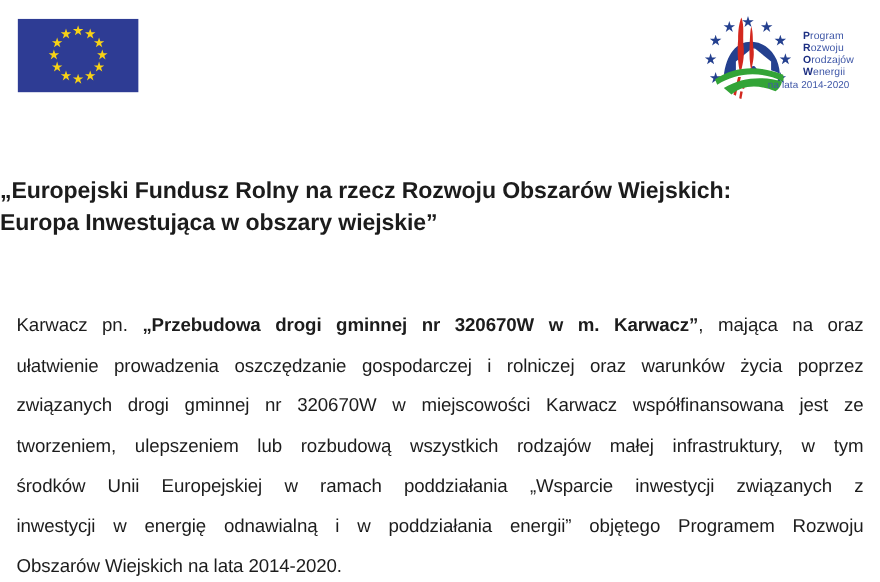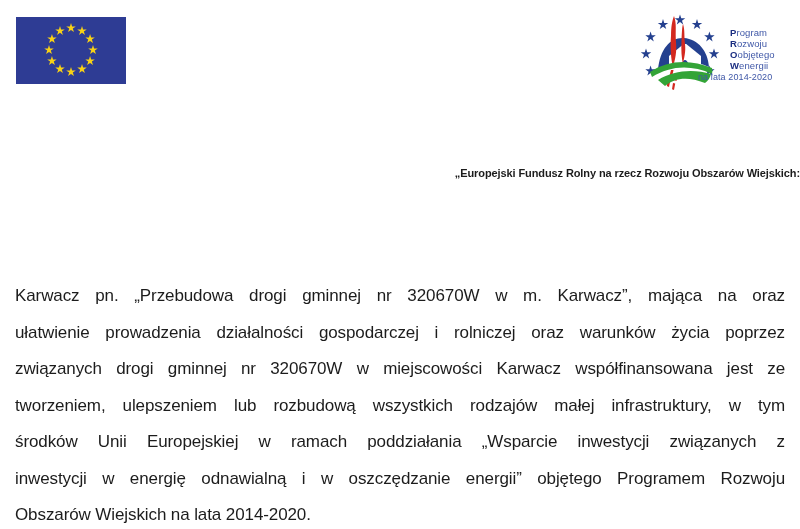--- a/index.html
+++ b/index.html
@@ -28,33 +28,33 @@
     position:absolute; left:94px; top:19px; width:66px;
     font-size:9.5px; line-height:11px; color:var(--prow_text_blue); letter-spacing:0.1px;
   }
   .prow-line .b { font-weight:700; color:var(--prow_text_dark); }
   .prow-tagline {
     position:absolute; left:62px; top:64px; width:96px; text-align:left;
     font-size:9px; color:var(--prow_text_blue); letter-spacing:0.1px; white-space:nowrap;
   }
   
   .heading {
-    position:absolute; left:0; top:159px; width:800px; text-align:right;
-    font-size:11px; font-weight:700; line-height:29px; color:var(--text_black);
+    position:absolute; left:0; top:159px; width:800px; text-align:left;
+    font-size:21px; font-weight:700; line-height:29px; color:var(--text_black);
     letter-spacing:-0.1px;
   }
   
   .para {
     position:absolute; left:15px; top:278px; width:770px;
     font-size:17px; line-height:36.5px; color:var(--text_black);
     letter-spacing:-0.1px;
   }
   .jline { text-align:justify; text-align-last:justify; white-space:nowrap; overflow:visible; }
   .lline { text-align:left; }
-  .b { font-weight:400; }
+  .b { font-weight:700; }
   svg .navy { fill:var(--prow_navy); }
   svg .white{ fill:#ffffff; }
 </style>
 </head>
 <body>
 
 <div class="page">
 
   <svg class="eu-flag" viewBox="0 0 110 67" xmlns="http://www.w3.org/2000/svg">
     <defs>
@@ -108,33 +108,34 @@
         <path d="M35,73 L37.2,73.5 L36,80 L34,79.3 Z"></path>
       </g>
       <g style="fill:var(--prow_green)">
         <path d="M12,62 C30,50 52,49 74,58 C74.5,60 74.5,62 74,64 C52,54 32,56 14,67 Z"></path>
         <path d="M20,70 C36,60 56,59 73,64 C72,68 70,71 67,73 C50,66 36,68 27,76 Z"></path>
       </g>
     </svg>
     <div class="prow-text">
       <div class="prow-line"><span class="b">P</span><span>rogram</span></div>
       <div class="prow-line"><span class="b">R</span><span>ozwoju</span></div>
-      <div class="prow-line"><span class="b">O</span><span>objętego</span></div>
+      <div class="prow-line"><span class="b">O</span><span>rodzajów</span></div>
       <div class="prow-line"><span class="b">W</span><span>energii</span></div>
     </div>
     <div class="prow-tagline">na lata 2014-2020</div>
   </div>
 
   <div class="heading">
     <div>„Europejski Fundusz Rolny na rzecz Rozwoju Obszarów Wiejskich:</div>
+    <div>Europa Inwestująca w obszary wiejskie”</div>
   </div>
 
   <div class="para">
     <div class="jline"><span>Karwacz pn. </span><span class="b">„Przebudowa drogi gminnej nr 320670W w m. Karwacz”</span><span>, mająca na oraz</span></div>
-    <div class="jline">ułatwienie prowadzenia działalności gospodarczej i rolniczej oraz warunków życia poprzez</div>
+    <div class="jline">ułatwienie prowadzenia oszczędzanie gospodarczej i rolniczej oraz warunków życia poprzez</div>
     <div class="jline">związanych drogi gminnej nr 320670W w miejscowości Karwacz współfinansowana jest ze</div>
     <div class="jline">tworzeniem, ulepszeniem lub rozbudową wszystkich rodzajów małej infrastruktury, w tym</div>
     <div class="jline">środków Unii Europejskiej w ramach poddziałania „Wsparcie inwestycji związanych z</div>
-    <div class="jline">inwestycji w energię odnawialną i w oszczędzanie energii” objętego Programem Rozwoju</div>
+    <div class="jline">inwestycji w energię odnawialną i w poddziałania energii” objętego Programem Rozwoju</div>
     <div class="lline">Obszarów Wiejskich na lata 2014-2020.</div>
   </div>
 
 </div>
 
 </body></html>

